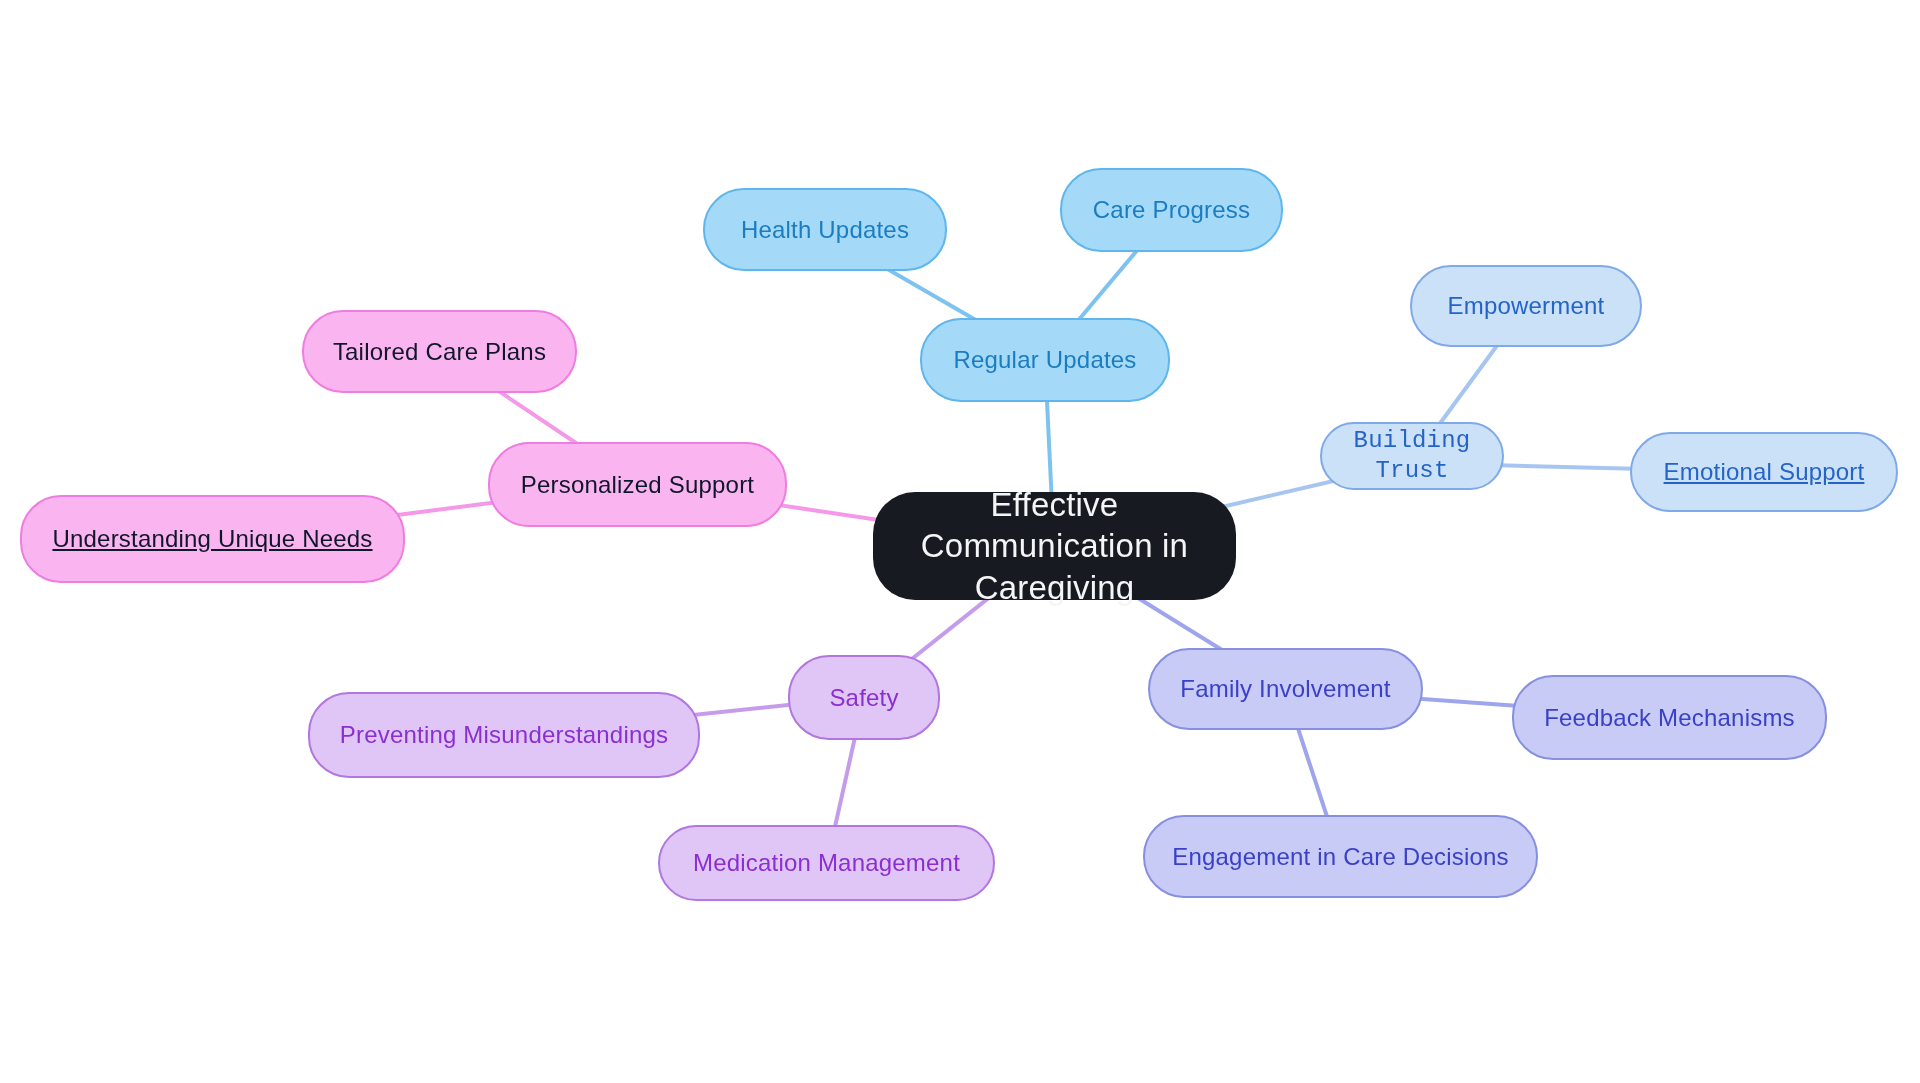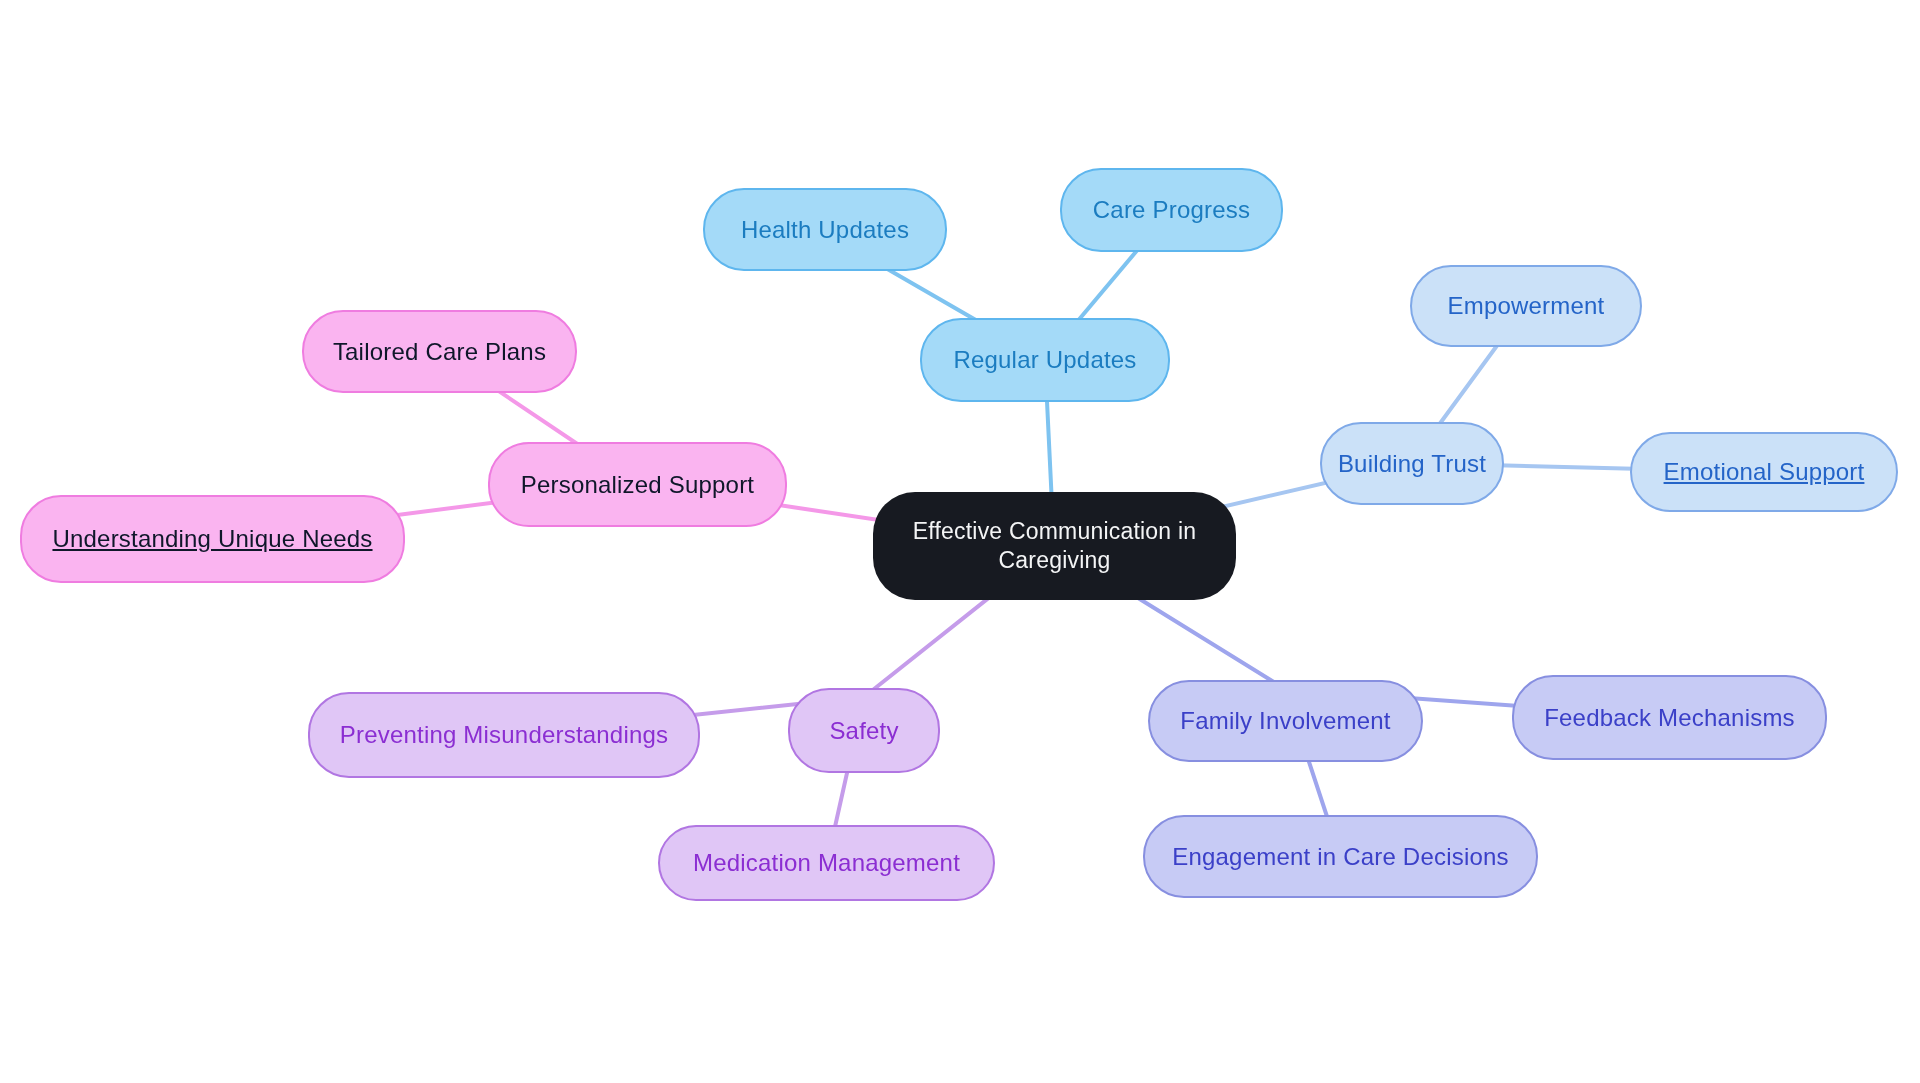--- a/index.html
+++ b/index.html
@@ -35,21 +35,21 @@
     font-size: 24px;
     letter-spacing: 0.2px;
     line-height: 1.25;
     padding: 6px 14px;
     cursor: default;
   }
   .node-center {
     background: #171A21;
     color: #F4F5F6;
     border: none;
-    font-size: 23px;
+    font-size: 33px;
     border-radius: 42px;
     z-index: 3;
   }
   .b-blue  { background: #A4DAF8; border: 2px solid #5EB6EE; color: #1B7CC0; z-index: 2; }
   .b-trust { background: #CBE1F8; border: 2px solid #7FA9E8; color: #2464C8; z-index: 2; }
   .b-pink  { background: #FAB4F0; border: 2px solid #EF7CE0; color: #0f172a; z-index: 2; }
   .b-purp  { background: #E0C6F6; border: 2px solid #B176E2; color: #8B2ED2; z-index: 2; }
   .b-peri  { background: #C7CBF5; border: 2px solid #878FE0; color: #3B40C8; z-index: 2; }
 </style>
 </head>
@@ -86,51 +86,51 @@
   <div class="node b-blue" style="left:920px; top:318px; width:250px; height:84px;">
     <span>Regular Updates</span>
   </div>
   <div class="node b-blue" style="left:703px; top:188px; width:244px; height:83px;">
     <span>Health Updates</span>
   </div>
   <div class="node b-blue" style="left:1060px; top:168px; width:223px; height:84px;">
     <span>Care Progress</span>
   </div>
 
-  <div class="node b-trust" style="left:1320px; top:422px; width:184px; height:83px;">
+  <div class="node b-trust" style="left:1320px; top:422px; width:184px; height:68px;font-family:Liberation Mono, monospace;">
     <span>Building Trust</span>
   </div>
   <div class="node b-trust" style="left:1410px; top:265px; width:232px; height:82px;">
     <span>Empowerment</span>
   </div>
   <div class="node b-trust" style="left:1630px; top:432px; width:268px; height:80px;text-decoration:underline;">
     <span>Emotional Support</span>
   </div>
 
   <div class="node b-pink" style="left:488px; top:442px; width:299px; height:85px;">
     <span>Personalized Support</span>
   </div>
   <div class="node b-pink" style="left:302px; top:310px; width:275px; height:83px;">
     <span>Tailored Care Plans</span>
   </div>
   <div class="node b-pink" style="left:20px; top:495px; width:385px; height:88px;text-decoration:underline;">
     <span>Understanding Unique Needs</span>
   </div>
 
-  <div class="node b-purp" style="left:788px; top:655px; width:152px; height:85px;margin-top:33px;">
+  <div class="node b-purp" style="left:788px; top:655px; width:152px; height:85px;">
     <span>Safety</span>
   </div>
   <div class="node b-purp" style="left:308px; top:692px; width:392px; height:86px;">
     <span>Preventing Misunderstandings</span>
   </div>
   <div class="node b-purp" style="left:658px; top:825px; width:337px; height:76px;">
     <span>Medication Management</span>
   </div>
 
-  <div class="node b-peri" style="left:1148px; top:648px; width:275px; height:82px;margin-top:32px;">
+  <div class="node b-peri" style="left:1148px; top:648px; width:275px; height:82px;">
     <span>Family Involvement</span>
   </div>
   <div class="node b-peri" style="left:1512px; top:675px; width:315px; height:85px;">
     <span>Feedback Mechanisms</span>
   </div>
   <div class="node b-peri" style="left:1143px; top:815px; width:395px; height:83px;">
     <span>Engagement in Care Decisions</span>
   </div>
 
 </div>

